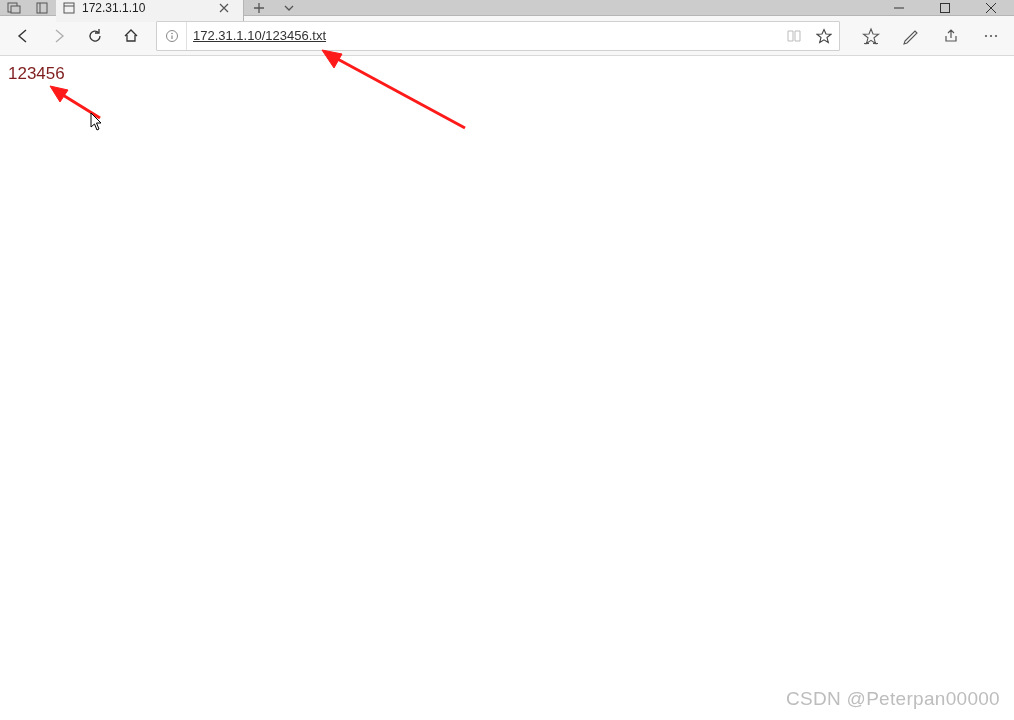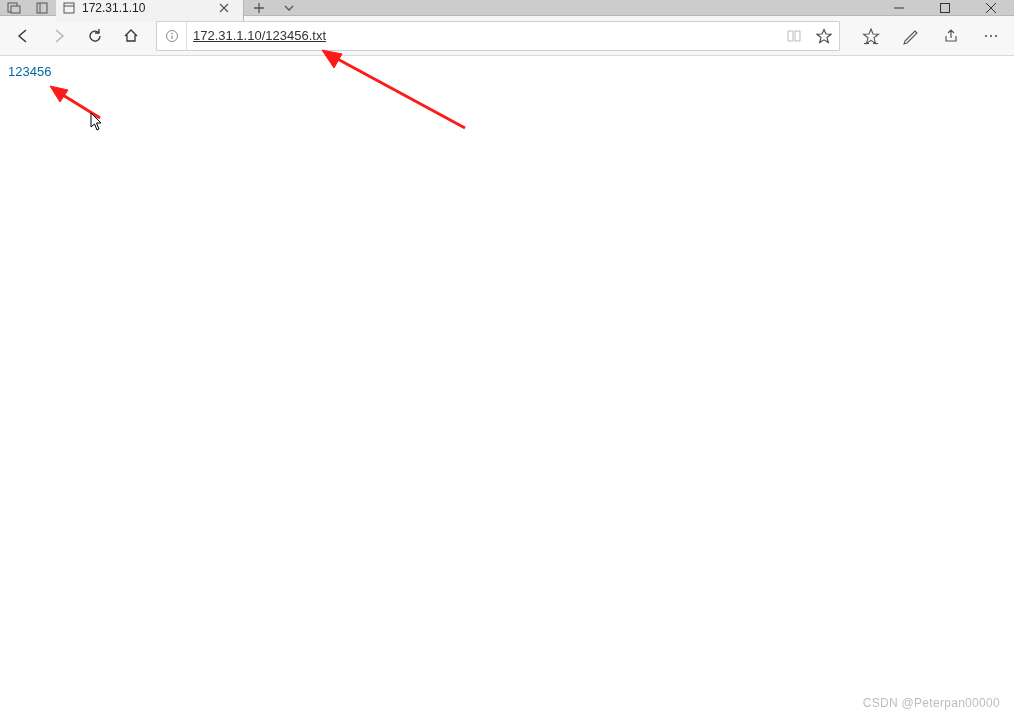--- a/index.html
+++ b/index.html
@@ -44,27 +44,27 @@
     flex: 1; border: none; outline: none; font-size: 13px; padding: 0 6px;
     color: #333; height: 100%; background: transparent; text-decoration: underline;
   }
   .addr-right { display:flex; align-items:center; padding-right:4px; gap:8px; }
   .addr-icon { color:#888; display:flex; align-items:center; justify-content:center; width:22px; }
 
   .tool-right { display:flex; align-items:center; gap:6px; padding-left:6px; }
   .tool-btn { width:34px; height:34px; display:flex; align-items:center; justify-content:center; color:#555; }
 
   
-  .page-content { padding: 8px; font-family: Consolas, "Courier New", monospace; font-size: 13px; color:#0369a1; }
+  .page-content { padding: 8px; font-family: Consolas, "Courier New", monospace; font-size: 17px; color:#7f1d1d; }
 
   
   .arrow { position:absolute; stroke:#ff1a1a; fill:#ff1a1a; }
   .watermark {
     position:absolute; right:14px; bottom:10px; color:#bdbdbd;
-    font-size:12px; letter-spacing:0.3px;
+    font-size:19px; letter-spacing:0.3px;
   }
 
   
   .cursor-ptr { position:absolute; left:90px; top:112px; }
 
   svg { display:block; }
 </style>
 </head>
 <body>
 

